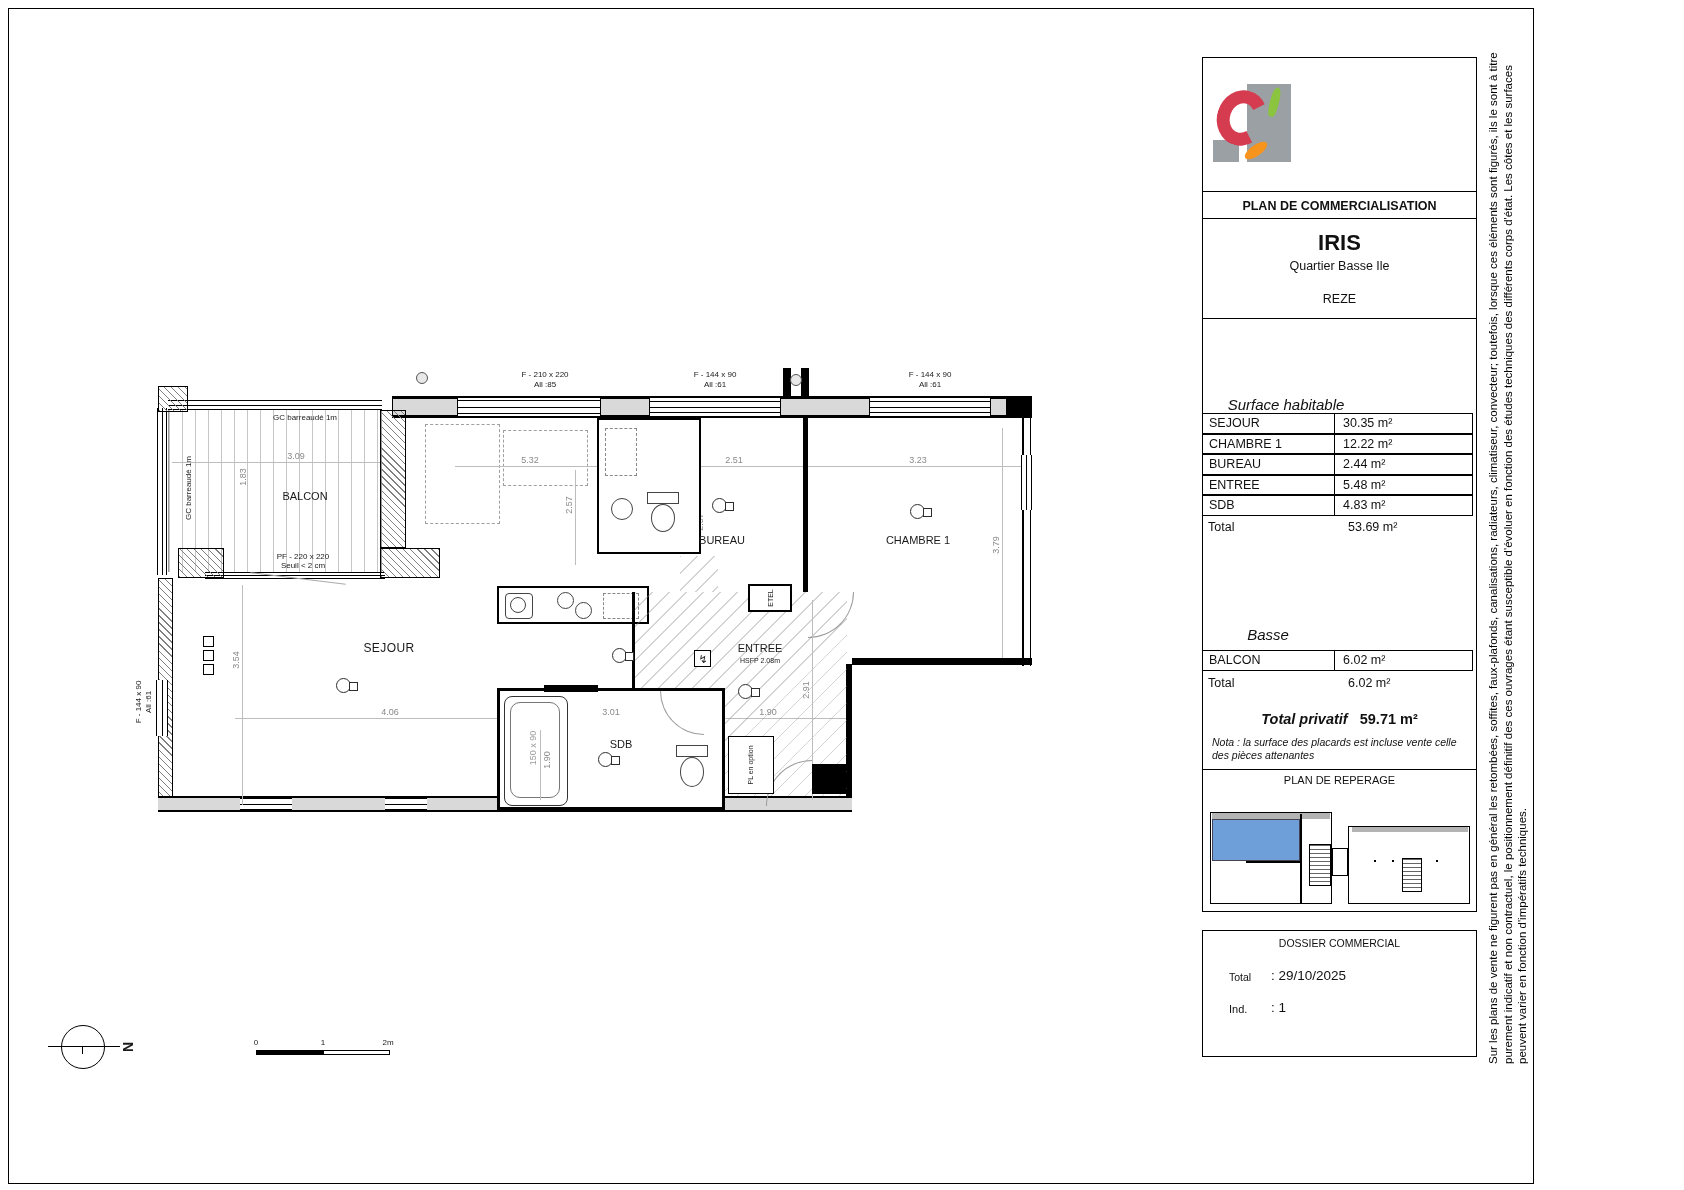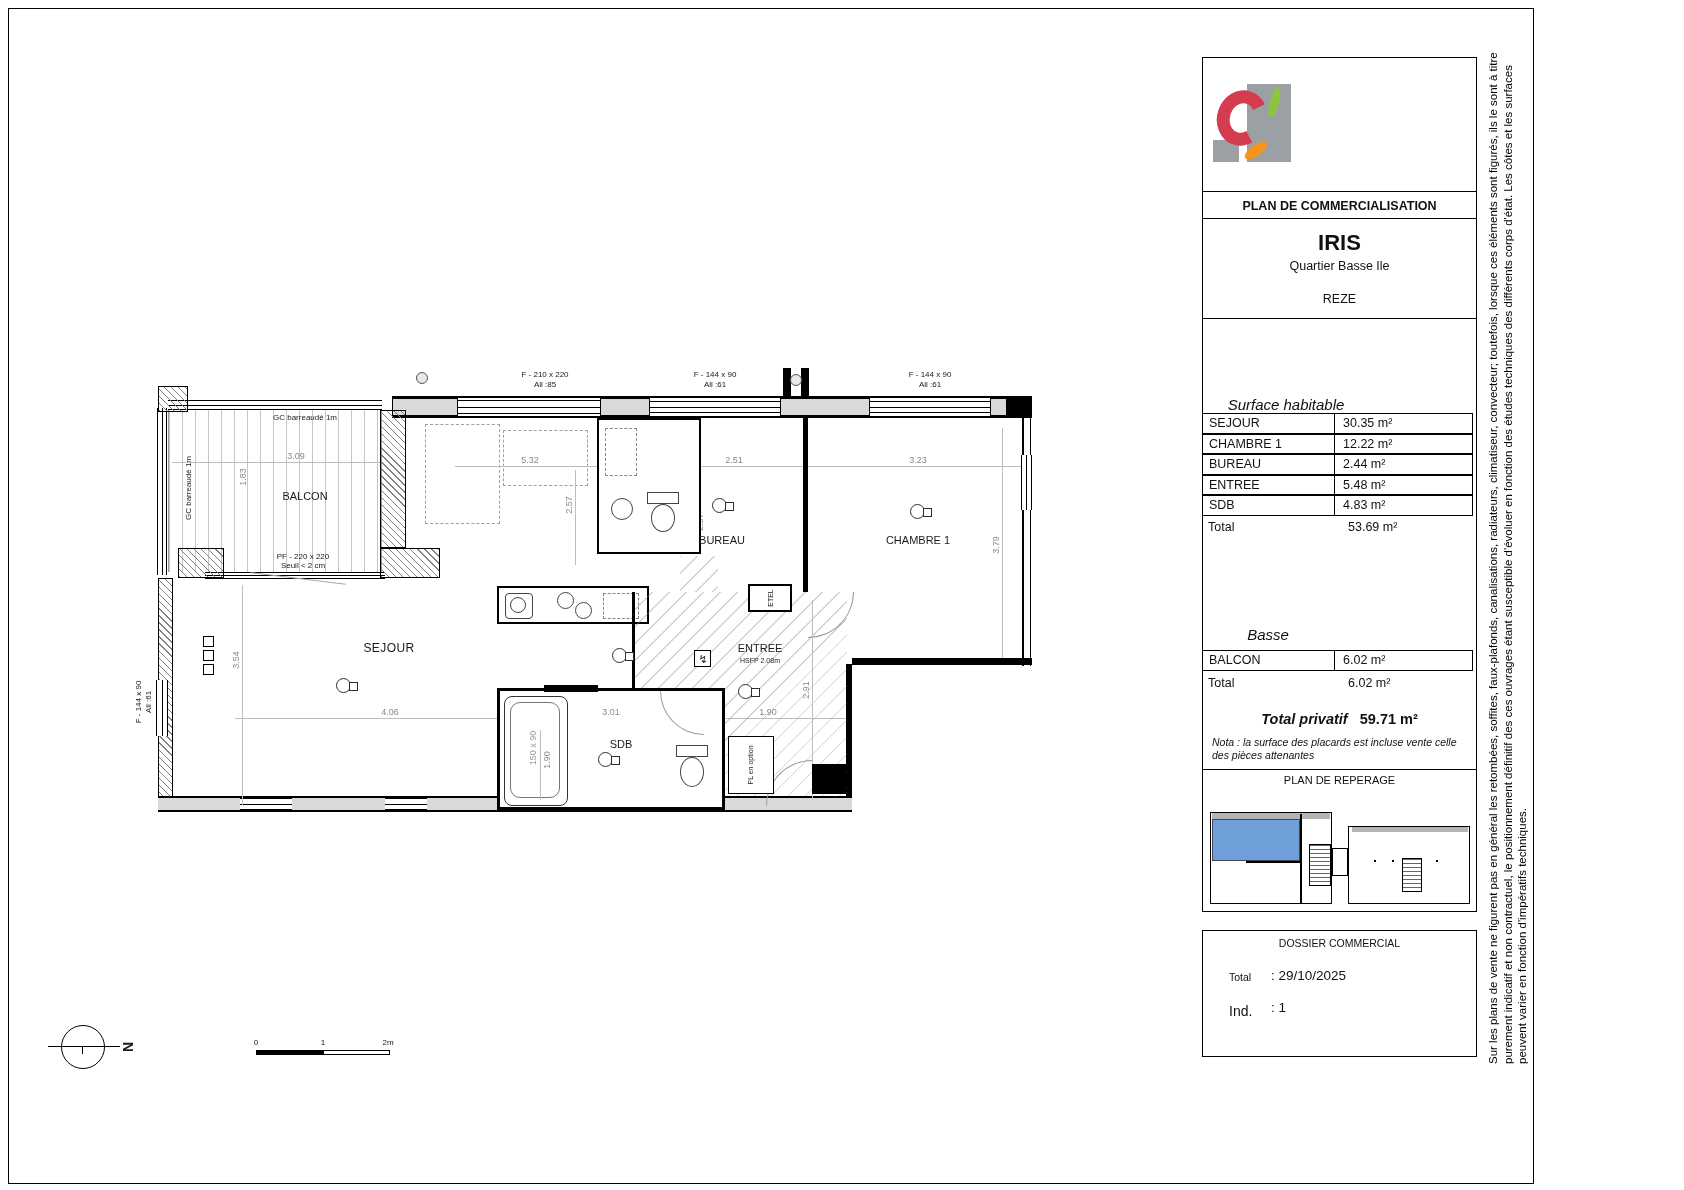--- a/index.html
+++ b/index.html
@@ -293,21 +293,21 @@
       <div class="ln" style="left:168px;top:60px;width:2px;height:2px"></div>
       <div class="ln" style="left:186px;top:60px;width:2px;height:2px"></div>
       <div class="ln" style="left:230px;top:60px;width:2px;height:2px"></div>
     </div>
   </div>
 
   <div class="dossier">
     <div class="ctr" style="margin-top:6px;font-size:10.5px">DOSSIER COMMERCIAL</div>
     <div class="abs" style="left:26px;top:40px;font-size:10.5px">Total</div>
     <div class="abs" style="left:68px;top:37px;font-size:13.5px">: 29/10/2025</div>
-    <div class="abs" style="left:26px;top:72px;font-size:14px">Ind.</div>
+    <div class="abs" style="left:26px;top:72px;font-size:11px">Ind.</div>
     <div class="abs" style="left:68px;top:69px;font-size:13.5px">: 1</div>
   </div>
 
   <div class="disclaimer">
     <div>Sur les plans de vente ne figurent pas en général les retombées, soffites, faux-plafonds, canalisations, radiateurs, climatiseur, convecteur; toutefois, lorsque ces éléments sont figurés, ils le sont à titre</div>
     <div>purement indicatif et non contractuel, le positionnement définitif des ces ouvrages étant susceptible d'évoluer en fonction des études techniques des différents corps d'état. Les côtes et les surfaces</div>
     <div>peuvent varier en  fonction d'impératifs techniques.</div>
   </div>
 
   <div>

